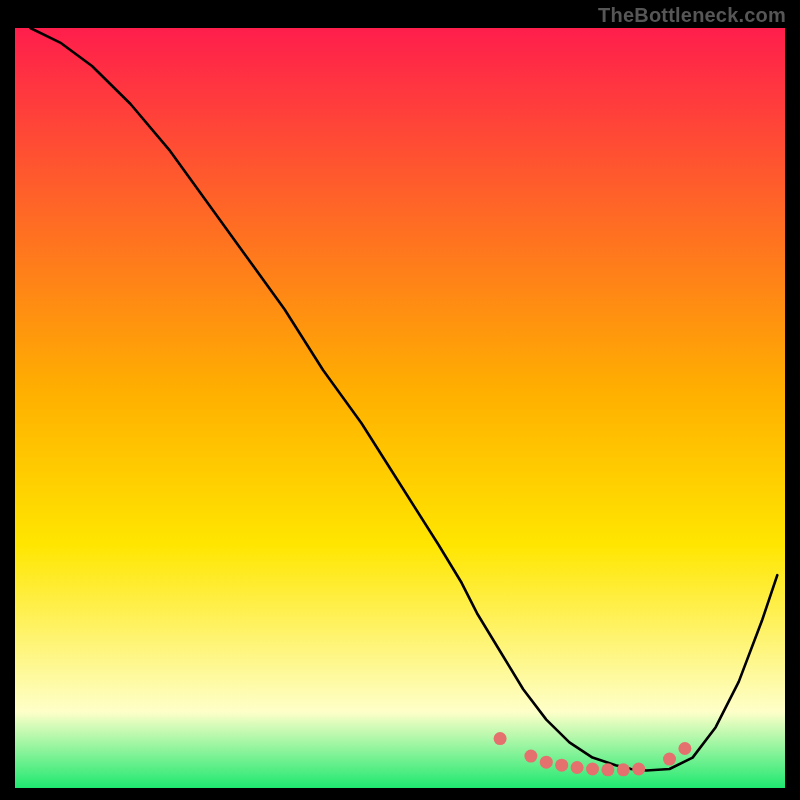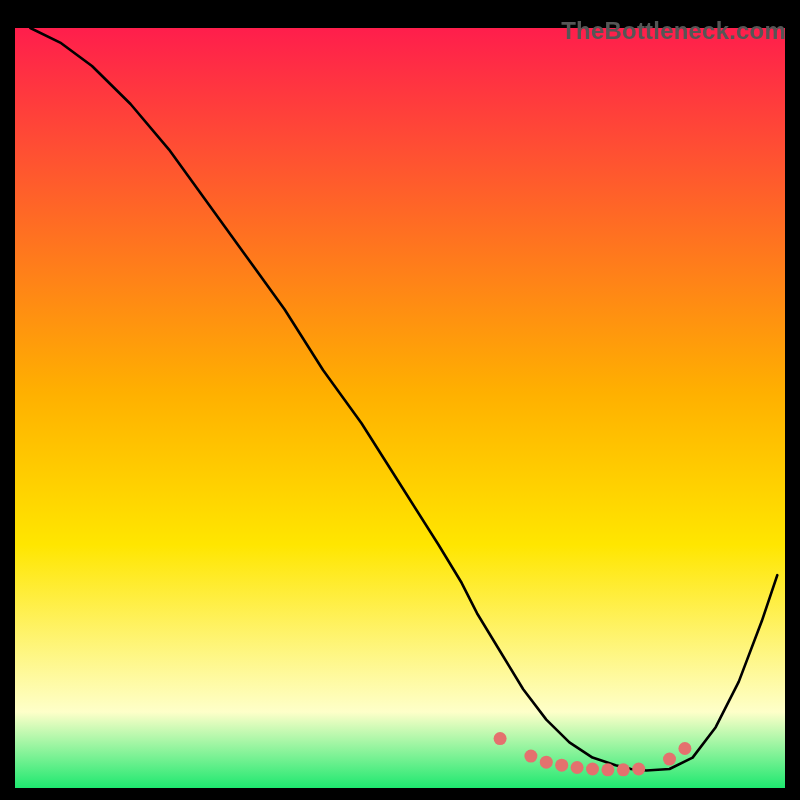--- a/index.html
+++ b/index.html
@@ -17,26 +17,25 @@
   }
   svg.bg {
     position: absolute;
     inset: 0;
   }
   .watermark {
     position: absolute;
     top: 4px;
     right: 14px;
     font-family: Arial, Helvetica, sans-serif;
-    font-size: 24px;
+    font-size: 20px;
     font-weight: 600;
     color: #565656;
     letter-spacing: 0.2px;
     user-select: none;
-    margin-top: 13px;
   }
 </style>
 </head>
 <body>
 
 <div class="stage">
 
   <svg class="bg" viewBox="0 0 800 800" preserveAspectRatio="none">
     <defs>
       <linearGradient id="heat" x1="0" y1="0" x2="0" y2="1">

